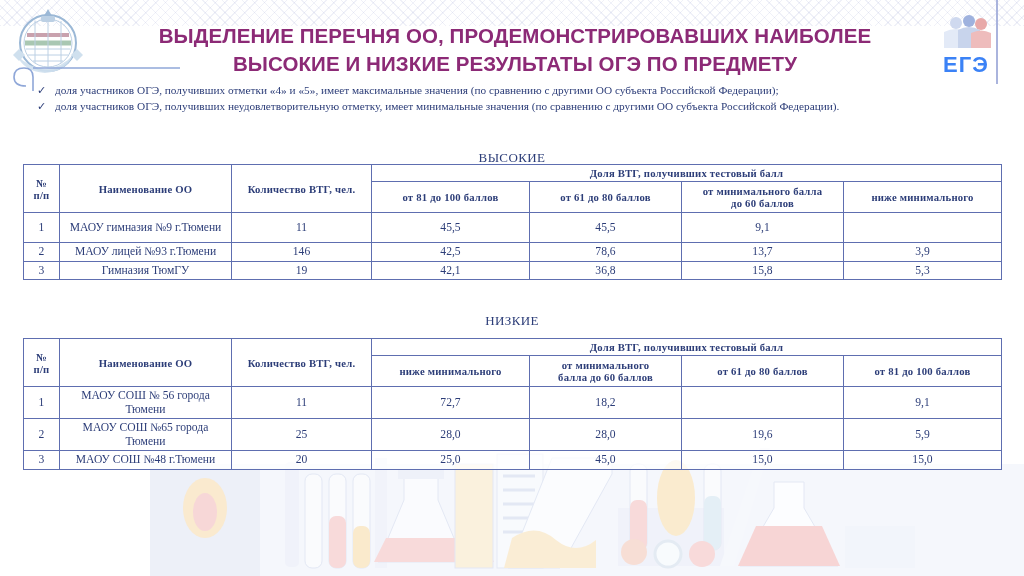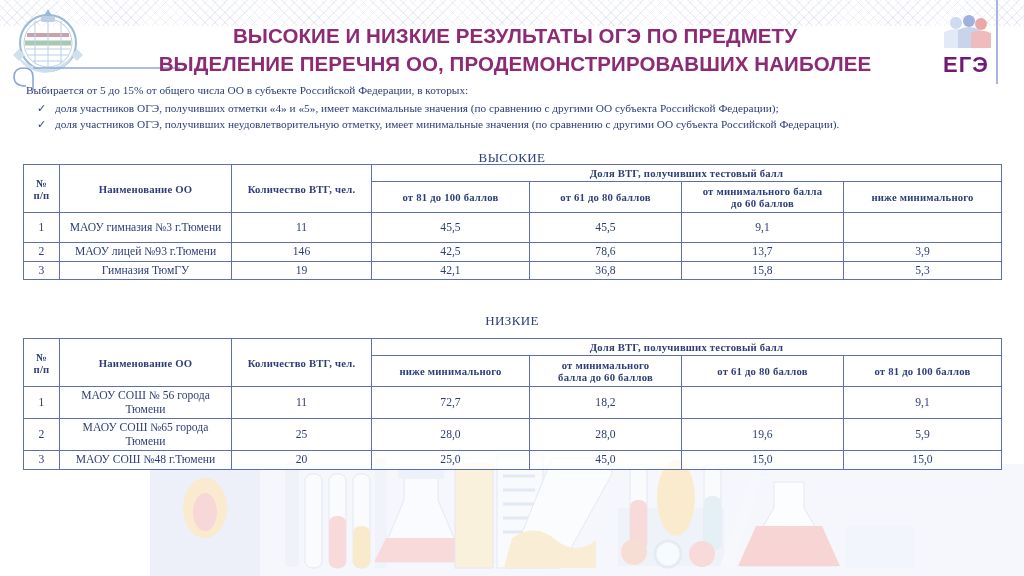--- a/index.html
+++ b/index.html
@@ -35,21 +35,21 @@
 
   
   .seal { position: absolute; left: 13px; top: 5px; width: 70px; height: 72px; }
 
   .swirl { position: absolute; left: 12px; top: 60px; width: 168px; height: 34px; }
 
   .ege-logo { position: absolute; left: 938px; top: 14px; width: 56px; height: 62px; }
   .ege-text {
     position: absolute; left: 938px; top: 52px; width: 56px;
     text-align: center; font-size: 22px; font-weight: bold;
-    letter-spacing: 1px; color: #701a75;
+    letter-spacing: 1px; color: #3b82f6;
     font-family: "Liberation Sans", sans-serif;
   }
 
   .title {
     position: absolute; left: 120px; top: 22px; width: 790px;
     text-align: center;
     font-family: "Liberation Sans", sans-serif;
     font-size: 20.5px; font-weight: bold;
     line-height: 28px;
     color: #8c2a76;
@@ -197,26 +197,25 @@
     <circle cx="18" cy="9" r="6" fill="#cfd9ef"></circle>
     <path d="M6 18 q12 -6 24 0 v16 h-24 z" fill="#e3eaf7"></path>
     <circle cx="31" cy="7" r="6" fill="#9fb2de"></circle>
     <path d="M20 16 q11 -6 22 0 v18 h-22 z" fill="#c8d4ec"></path>
     <circle cx="43" cy="10" r="6" fill="#e8a9a9"></circle>
     <path d="M33 19 q10 -5 20 0 v15 h-20 z" fill="#eebcbc"></path>
   </svg>
   <div class="ege-text">ЕГЭ</div>
 
   <div class="title">
+    <span class="ln">ВЫДЕЛЕНИЕ ПЕРЕЧНЯ ОО, ПРОДЕМОНСТРИРОВАВШИХ НАИБОЛЕЕ</span>
     <span class="ln">ВЫСОКИЕ И НИЗКИЕ РЕЗУЛЬТАТЫ ОГЭ ПО ПРЕДМЕТУ</span>
-    <span class="ln">ВЫДЕЛЕНИЕ ПЕРЕЧНЯ ОО, ПРОДЕМОНСТРИРОВАВШИХ НАИБОЛЕЕ</span>
   </div>
 
   <div class="intro">
-    <div class="lead">Выбирается от 5 до 15% от общего числа ОО в субъекте Российской Федерации, в которых:</div>
     <div class="bullet">
       <span class="tick">✓</span>
       <span class="btxt">доля участников ОГЭ, получивших отметки «4» и «5», имеет максимальные значения (по сравнению с другими ОО субъекта Российской Федерации);</span>
     </div>
     <div class="bullet">
       <span class="tick">✓</span>
       <span class="btxt">доля участников ОГЭ, получивших неудовлетворительную отметку, имеет минимальные значения (по сравнению с другими ОО субъекта Российской Федерации).</span>
     </div>
   </div>
 
@@ -248,21 +247,21 @@
         <th class="tall2">
           <div>от минимального балла</div>
           <div>до 60 баллов</div>
         </th>
         <th>ниже минимального</th>
       </tr>
     </thead>
     <tbody>
       <tr class="r-tall">
         <td>1</td>
-        <td class="name">МАОУ гимназия №3 г.Тюмени</td>
+        <td class="name">МАОУ гимназия №9 г.Тюмени</td>
         <td>11</td>
         <td>45,5</td>
         <td>45,5</td>
         <td>9,1</td>
         <td></td>
       </tr>
       <tr class="r-short">
         <td>2</td>
         <td class="name">МАОУ лицей №93 г.Тюмени</td>
         <td>146</td>

